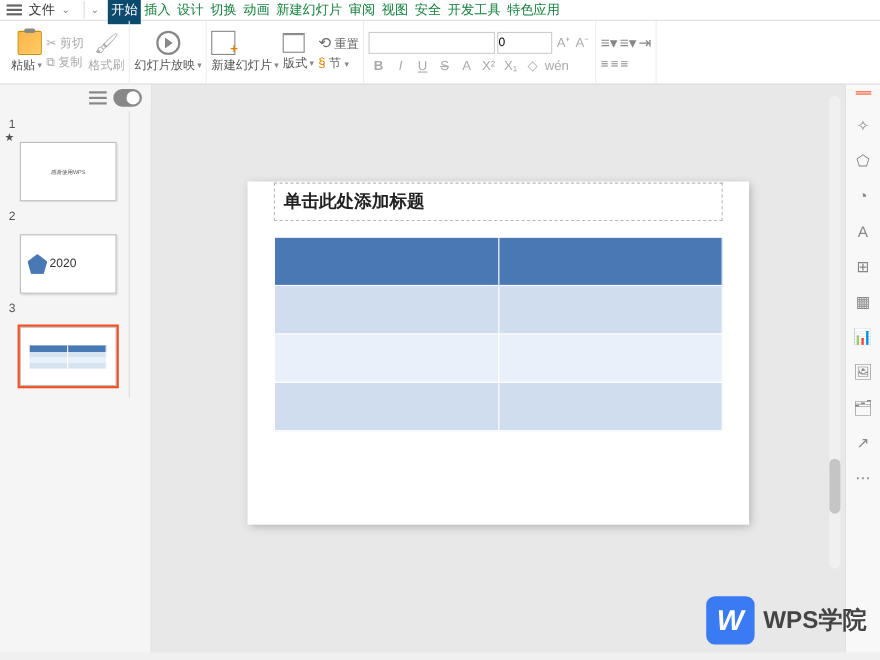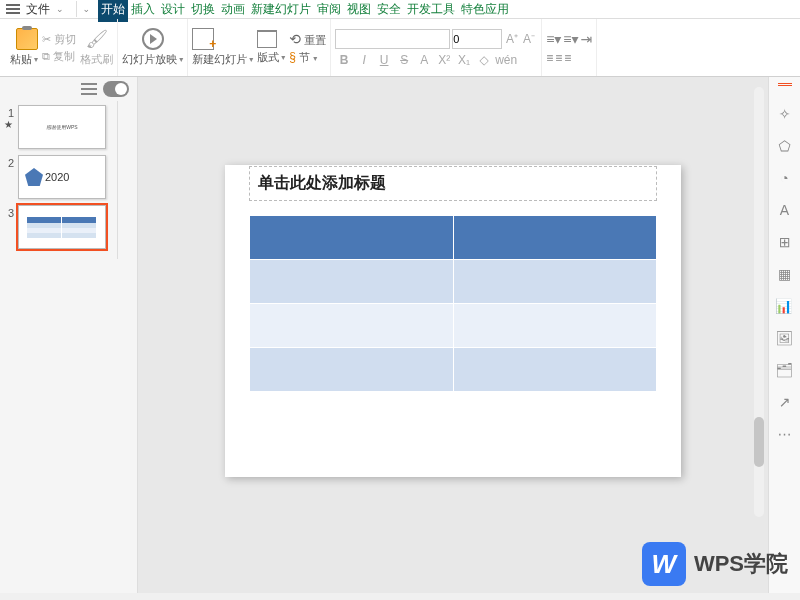--- a/index.html
+++ b/index.html
@@ -57,21 +57,21 @@
 .viewswitch { height: 24px; display: flex; align-items: center; padding: 0 8px; gap: 6px; background: #f5f5f5; }
 .vs-outline { width: 16px; height: 12px; display: flex; flex-direction: column; justify-content: space-between; }
 .vs-outline span { height: 2px; background: #888; }
 .vs-thumb { width: 26px; height: 16px; background: #888; border-radius: 8px; position: relative; }
 .vs-thumb::after { content: ""; position: absolute; right: 2px; top: 2px; width: 12px; height: 12px; background: #fff; border-radius: 50%; }
 
 .thumbs { width: 118px; background: #f5f5f5; border-right: 1px solid #ddd; overflow-y: auto; padding: 4px 4px; }
 .thumb-row { display: flex; align-items: flex-start; gap: 4px; margin-bottom: 6px; }
 .thumb-num { font-size: 11px; color: #555; width: 10px; text-align: right; padding-top: 2px; }
 .star { font-size: 10px; color: #555; }
-.thumb { width: 88px; height: 44px; background: #fff; border: 1px solid #bbb; box-shadow: 1px 1px 2px rgba(0,0,0,.15); display: flex; align-items: center; justify-content: center; font-size: 6px; color: #555; position: relative; }
+.thumb { width: 88px; height: 54px; background: #fff; border: 1px solid #bbb; box-shadow: 1px 1px 2px rgba(0,0,0,.15); display: flex; align-items: center; justify-content: center; font-size: 6px; color: #555; position: relative; margin-top: 24px; }
 .thumb.selected { outline: 2px solid #f25022; }
 .thumb .mini-title { font-size: 5px; text-align: center; }
 .thumb .pentagon { width: 18px; height: 18px; background: #4a78b5; clip-path: polygon(50% 0, 100% 38%, 82% 100%, 18% 100%, 0 38%); }
 .thumb .mini-year { font-size: 11px; color: #333; margin-left: 2px; }
 .thumb .mini-table { width: 70px; }
 .thumb .mini-table .hrow { height: 6px; background: #4a78b5; display: flex; }
 .thumb .mini-table .hrow div { flex: 1; border-right: 1px solid #fff; }
 .thumb .mini-table .brow { height: 5px; background: #d5e2f0; display: flex; }
 .thumb .mini-table .brow div { flex: 1; border-right: 1px solid #fff; }
 

